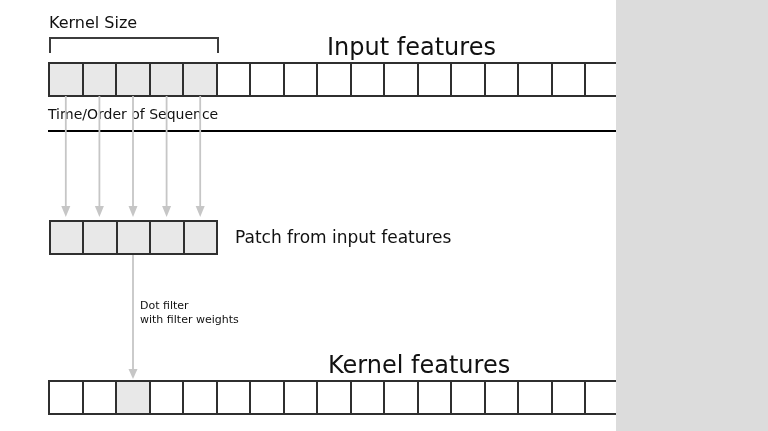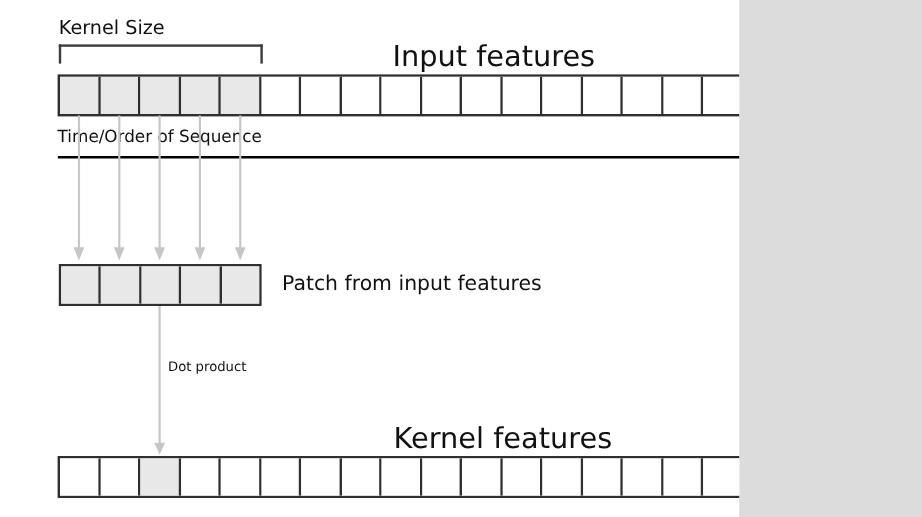--- a/index.html
+++ b/index.html
@@ -114,21 +114,22 @@
     </div>
 
   <div class="abs label patch-label">Patch from input features</div>
 
   <svg class="abs" style="left:123px;top:255px;" width="20" height="126" viewBox="0 0 20 126">
     <line x1="10" y1="0" x2="10" y2="116" stroke="var(--gray-arrow)" stroke-width="1.8"></line>
     <path d="M5.5,114 L14.5,114 L10,124 Z" fill="var(--gray-arrow)"></path>
   </svg>
 
   <div class="abs label dot-label">
-    <div>Dot product</div>
+    <div>Dot filter</div>
+    <div>with filter weights</div>
   </div>
 
   <div class="abs title output-title">Kernel features</div>
 
   <div class="abs row output-row">
       <div class="cell"></div>
       <div class="cell"></div>
       <div class="cell hl"></div>
       <div class="cell"></div>
       <div class="cell"></div>

